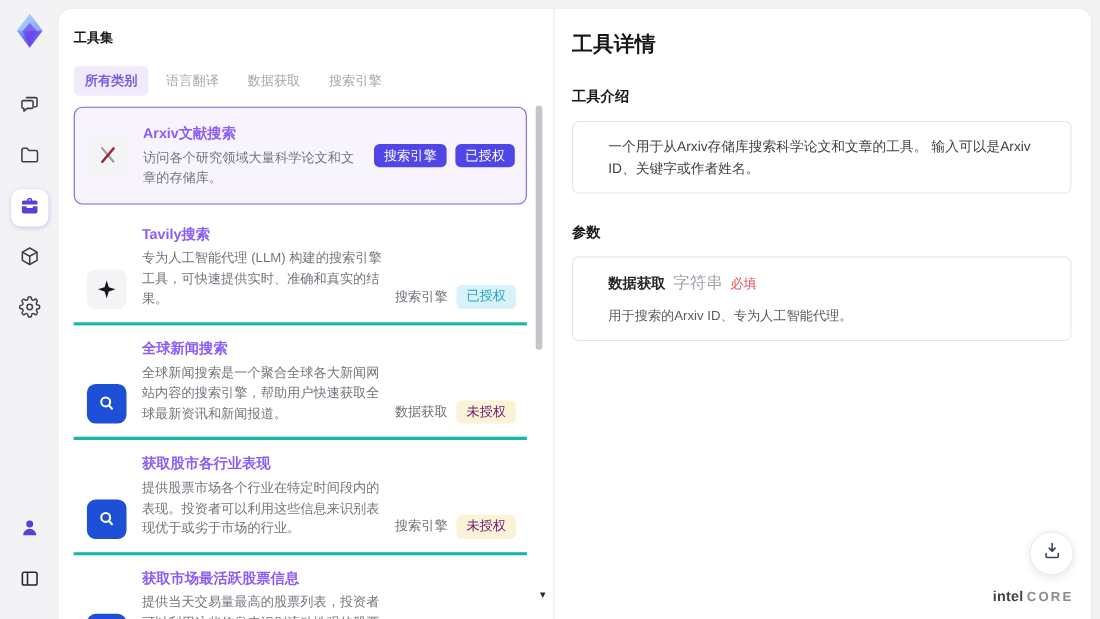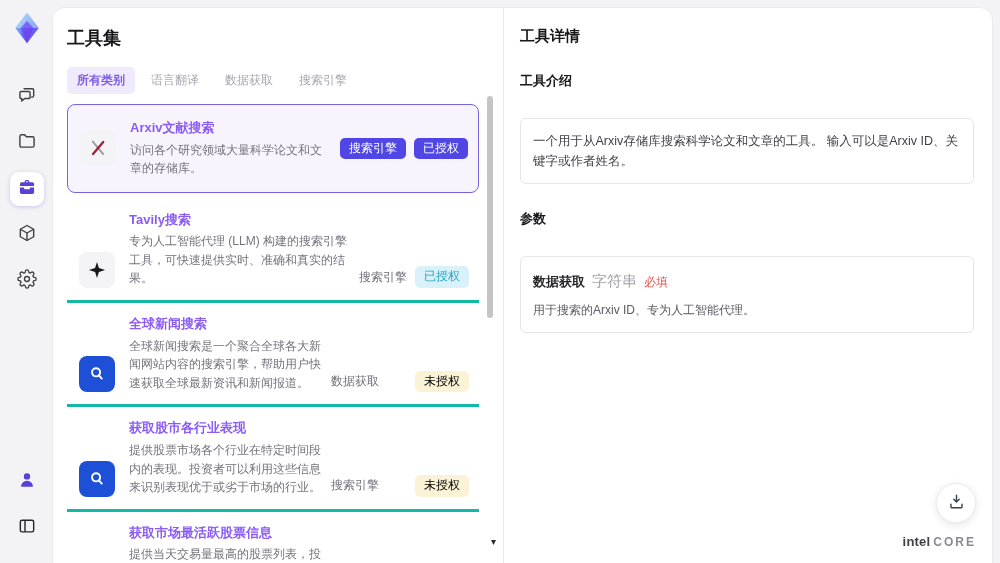--- a/index.html
+++ b/index.html
@@ -16,55 +16,55 @@
   .nav-btn.active { background:#ffffff; box-shadow:0 1px 4px rgba(80,60,200,.25); }
   .nav-bottom { margin-top:auto; display:flex; flex-direction:column; align-items:center; }
 
   
   .shell { position:absolute; left:53px; top:8px; right:8px; bottom:0; background:#ffffff;
     border-radius:12px 12px 0 0; display:flex; overflow:hidden;
     box-shadow:0 0 0 1px rgba(0,0,0,.03); }
 
   
   .pane-list { width:450px; min-width:450px; position:relative; padding:18px 24px 0 14px; }
-  .page-title { font-size:18px; font-weight:bold; color:#18181b; }
+  .page-title { font-size:12px; font-weight:bold; color:#18181b; }
   .tabs { display:flex; align-items:center; gap:6px; margin-top:17px; }
   .tab { font-size:12px; color:#a7a7b0; padding:5px 10px; border-radius:5px; cursor:pointer; white-space:nowrap; }
   .tab.active { color:#7c5ce0; background:#f1eafd; font-weight:bold; }
   .tool-list { margin-top:10px; }
 
   .card { display:flex; padding:12px 10px 12px 12px; border-bottom:3px solid #14b8a6;
     background:#fff; cursor:pointer; align-items:flex-end; }
   .card.selected { border:1px solid #7b61e0; background:#f8f4fe; border-radius:8px;
     margin-bottom:6px; padding:14px 10px 14px 12px; align-items:center; }
   .card-icon { width:36px; height:36px; min-width:36px; border-radius:8px; background:#f4f4f6;
     display:flex; align-items:center; justify-content:center; margin-right:14px; }
   .card-icon.blue { background:#1d4fd7; }
   .card-icon svg { width:22px; height:22px; }
   .card-body { flex:1; padding-right:10px; }
   .card-title { font-size:13px; font-weight:bold; color:#8b5cf6; line-height:1.35; }
   .card-desc { font-size:12px; color:#74747d; line-height:1.55; margin-top:4px; }
   .card-badges { display:flex; gap:8px; align-items:center; white-space:nowrap; }
   .badge { font-size:12px; padding:3px 9px; border-radius:5px; line-height:1.3; }
   .badge.purple { background:#4f46e5; color:#ffffff; }
   .badge.cyan { background:#d9f1f8; color:#2aa6c5; }
-  .badge.yellow { background:#fbf3d6; color:#000000;margin-left:28px; }
+  .badge.yellow { background:#fbf3d6; color:#701a75; }
   .cat-text { font-size:12px; color:#71717a; }
 
   
   .list-scrollbar { position:absolute; top:88px; right:10px; width:6px; height:222px;
     background:#c4c4c9; border-radius:3px; }
   .list-down-arrow { position:absolute; bottom:16px; right:7px; font-size:10px; color:#2a2a2e; }
 
   
   .pane-detail { flex:1; border-left:1px solid #ebebee; padding:19px 18px 0 16px; position:relative; }
-  .detail-title { font-size:15px; font-weight:bold; color:#18181b; }
+  .detail-title { font-size:19px; font-weight:bold; color:#18181b; }
   .section-h { font-size:13px; font-weight:bold; color:#18181b; margin-top:26px; }
-  .info-box { margin-top:28px; border:1px solid #e6e6ea; border-radius:6px; background:#fff;
-    padding:12px 12px; font-size:12.5px; color:#3f3f46; line-height:1.6; }
+  .info-box { margin-top:13px; border:1px solid #e6e6ea; border-radius:6px; background:#fff;
+    padding:12px 32px; font-size:12.5px; color:#3f3f46; line-height:1.6; }
   .param-head { display:flex; align-items:baseline; gap:7px; }
   .param-name { font-size:13px; font-weight:bold; color:#26262b; }
   .param-type { font-size:15px; color:#a1a1aa; }
   .param-required { font-size:12px; color:#e25555; }
   .param-desc { font-size:12px; color:#5b5b63; margin-top:8px; line-height:1.6; }
 
   
   .fab { position:absolute; right:16px; bottom:40px; width:40px; height:40px; border-radius:50%;
     background:#fff; border:1px solid #ececef; box-shadow:0 2px 8px rgba(0,0,0,.10);
     display:flex; align-items:center; justify-content:center; cursor:pointer; }

